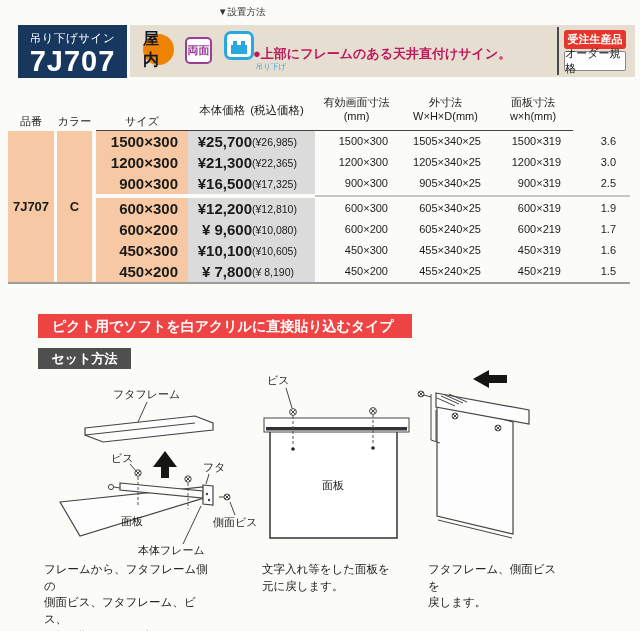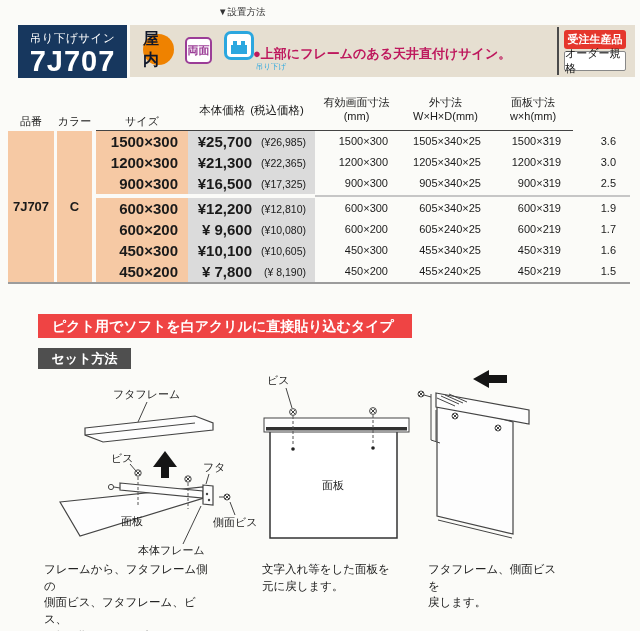--- a/index.html
+++ b/index.html
@@ -46,21 +46,21 @@
     font-size:11px;border-bottom:1px solid #444;text-align:center;}
   .t-hp{flex-direction:row;gap:5px;font-size:11.5px;}
   .t-code{grid-area:3/1/11/2;background:#f6c9a4;display:flex;align-items:center;justify-content:center;
     font-size:13px;font-weight:600;}
   .t-colorcell{grid-area:3/3/11/4;background:#f6c9a4;display:flex;align-items:center;justify-content:center;
     font-size:13px;font-weight:bold;}
   .size-cell{background:#f6c9a4;font-size:15px;font-weight:bold;text-align:right;padding-right:10px;
     line-height:21px;box-sizing:border-box;}
   .price-cell{background:#dbdbdb;display:flex;align-items:center;}
   .price-cell .p{width:64px;text-align:right;font-size:15px;font-weight:bold;}
-  .price-cell .x{width:54px;text-align:right;font-size:10.5px;}
+  .price-cell .x{width:54px;font-size:10.5px;}
   .dim{font-size:11px;text-align:right;line-height:21px;box-sizing:border-box;}
   .screen{padding-right:10px;} .outer{padding-right:12px;} .panelc{padding-right:12px;} .weight{padding-right:14px;}
   .t-sep{grid-area:6/7/7/11;background:linear-gradient(to bottom,transparent 30%,#c6c6c6 30%,#c6c6c6 65%,transparent 65%);}
   
   .band-type{left:38px;top:314px;width:374px;height:24px;background:#ef4444;color:#fff;font-size:14px;
     font-weight:bold;line-height:24px;padding-left:14px;box-sizing:border-box;}
   .band-set{left:38px;top:348px;width:93px;height:21px;background:#4f4f4f;color:#fff;font-size:13px;
     font-weight:bold;text-align:center;line-height:21px;}
   
   svg{position:absolute;overflow:visible;}

